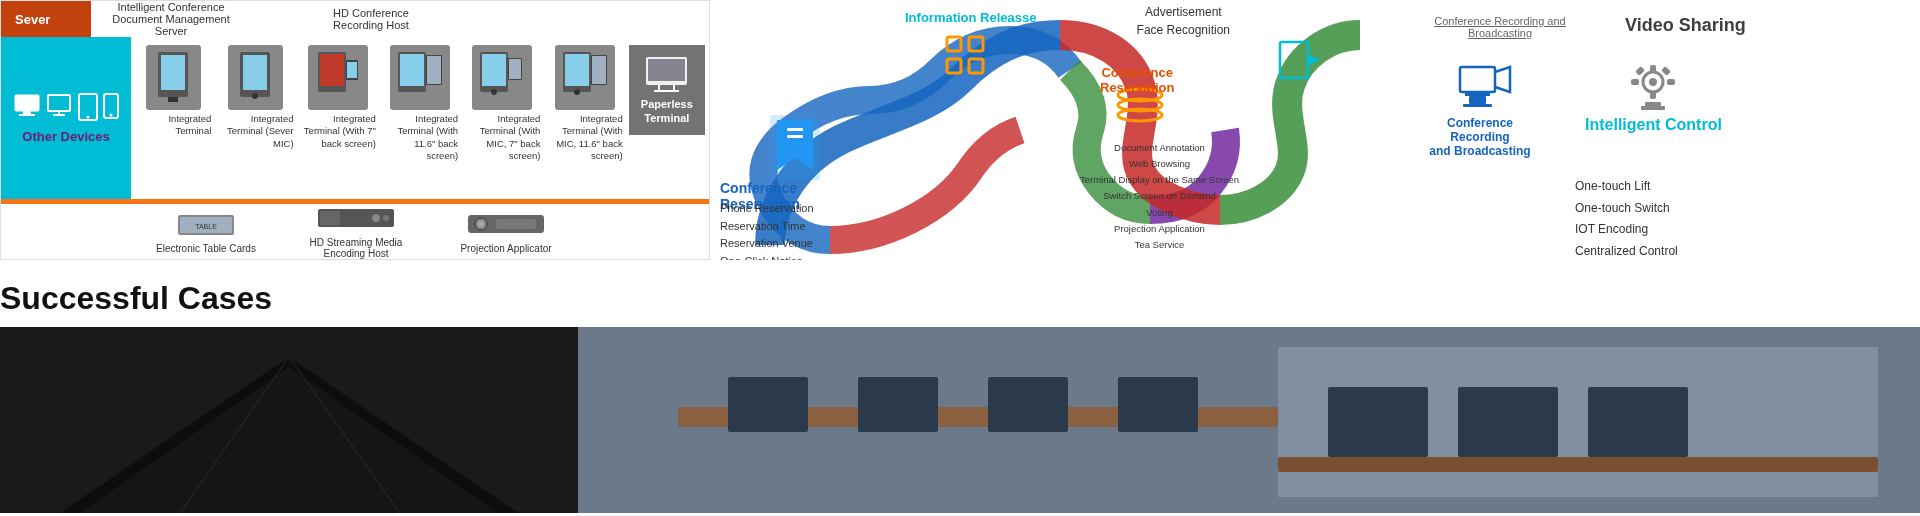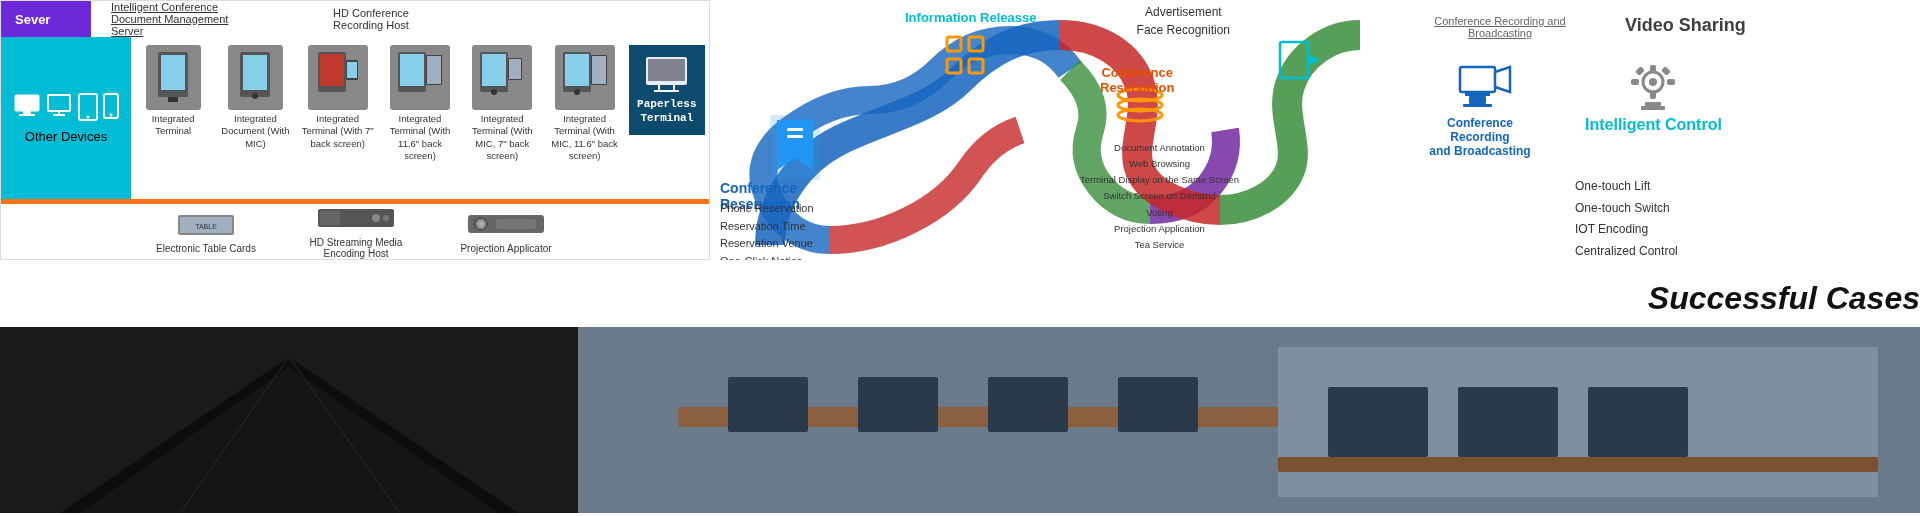--- a/index.html
+++ b/index.html
@@ -28,21 +28,21 @@
     }
 
     .server-row {
       display: flex;
       align-items: center;
       height: 36px;
       background: #fff;
     }
 
     .server-label {
-      background: #6d28d9;
+      background: #c2410c;
       color: #fff;
       font-weight: bold;
       padding: 6px 14px;
       font-size: 13px;
       height: 36px;
       display: flex;
       align-items: center;
       min-width: 90px;
     }
 
@@ -67,60 +67,59 @@
     }
 
     .other-devices-icons {
       display: flex;
       flex-wrap: wrap;
       gap: 4px;
       justify-content: center;
     }
 
     .other-devices-label {
-      color: #000000;
+      color: #701a75;
       font-size: 13px;
-      font-weight: normal;
+      font-weight: bold;
       text-align: center;
     }
 
     .devices-row {
       display: flex;
       flex: 1;
       align-items: flex-start;
       padding: 8px 4px;
       gap: 6px;
       overflow: hidden;
     }
 
     .device-item {
       display: flex;
       flex-direction: column;
       align-items: center;
       width: 80px;
-      text-align: center;
+      text-align: right;
       font-size: 9.5px;
       color: #333;
       gap: 3px;
     }
 
     .paperless-terminal-box {
-      background: #0c4a6e;
+      background: #737373;
       width: 80px;
       height: 90px;
       display: flex;
       flex-direction: column;
       align-items: center;
       justify-content: center;
       color: #fff;
       font-size: 11px;
       font-weight: bold;
       text-align: center;
       gap: 4px;
-      font-family: Liberation Mono, monospace;
     }
 
     .bottom-row {
       display: flex;
       align-items: center;
       gap: 20px;
       padding: 4px 8px 4px 140px;
       border-top: 5px solid #f97316;
       height: 60px;
     }
@@ -165,23 +164,22 @@
       padding: 10px 15px;
       background: #fff;
       display: flex;
       flex-direction: column;
       gap: 13px;
     }
 
     
     .successful-cases {
       width: 1920px;
-      text-align: right;
+      text-align: left;
       padding: 20px 0 10px;
-      font-style: italic;
     }
 
     .successful-cases-title {
       font-size: 32px;
       font-weight: bold;
       color: #111;
     }
 
     
     .bottom-images {
@@ -194,21 +192,21 @@
 </head>
 <body>
 
 <div class="top-section">
 
   <div class="left-panel">
 
     <div class="server-row">
       <div class="server-label">Sever</div>
       <div class="server-items">
-        <span style="font-size:11px;color:#333;max-width:120px;text-align:left;text-decoration:underline;">Intelligent Conference Document Management Server</span>
+        <span style="font-size:11px;color:#333;max-width:120px;text-align:center;">Intelligent Conference Document Management Server</span>
         <span style="font-size:11px;color:#333;max-width:120px;text-align:center;margin-left:40px;">HD Conference Recording Host</span>
       </div>
     </div>
 
     <div style="display:flex;flex:1;min-height:0;">
 
       <div class="other-devices-col">
         <div class="other-devices-icons">
 
           <svg width="28" height="24" viewBox="0 0 28 24">
@@ -250,21 +248,21 @@
         </div>
 
         <div class="device-item">
           <div style="width:55px;height:65px;background:#888;border-radius:3px;display:flex;align-items:center;justify-content:center;">
             <svg width="40" height="55" viewBox="0 0 40 55">
               <rect x="5" y="2" width="30" height="45" rx="2" fill="#555"></rect>
               <rect x="8" y="5" width="24" height="35" fill="#87ceeb"></rect>
               <circle cx="20" cy="46" r="3" fill="#333"></circle>
             </svg>
           </div>
-          <span style="font-size:9.5px;line-height:1.3;">Integrated Document (With MIC)</span>
+          <span style="font-size:9.5px;line-height:1.3;">Integrated Terminal (Sever MIC)</span>
         </div>
 
         <div class="device-item">
           <div style="width:60px;height:65px;background:#888;border-radius:3px;display:flex;align-items:center;justify-content:center;">
             <svg width="45" height="55" viewBox="0 0 45 55">
               <rect x="3" y="2" width="28" height="40" rx="2" fill="#555"></rect>
               <rect x="5" y="4" width="24" height="32" fill="#c0392b"></rect>
               <rect x="31" y="10" width="12" height="20" rx="1" fill="#444"></rect>
               <rect x="32" y="12" width="10" height="16" fill="#87ceeb"></rect>
             </svg>

